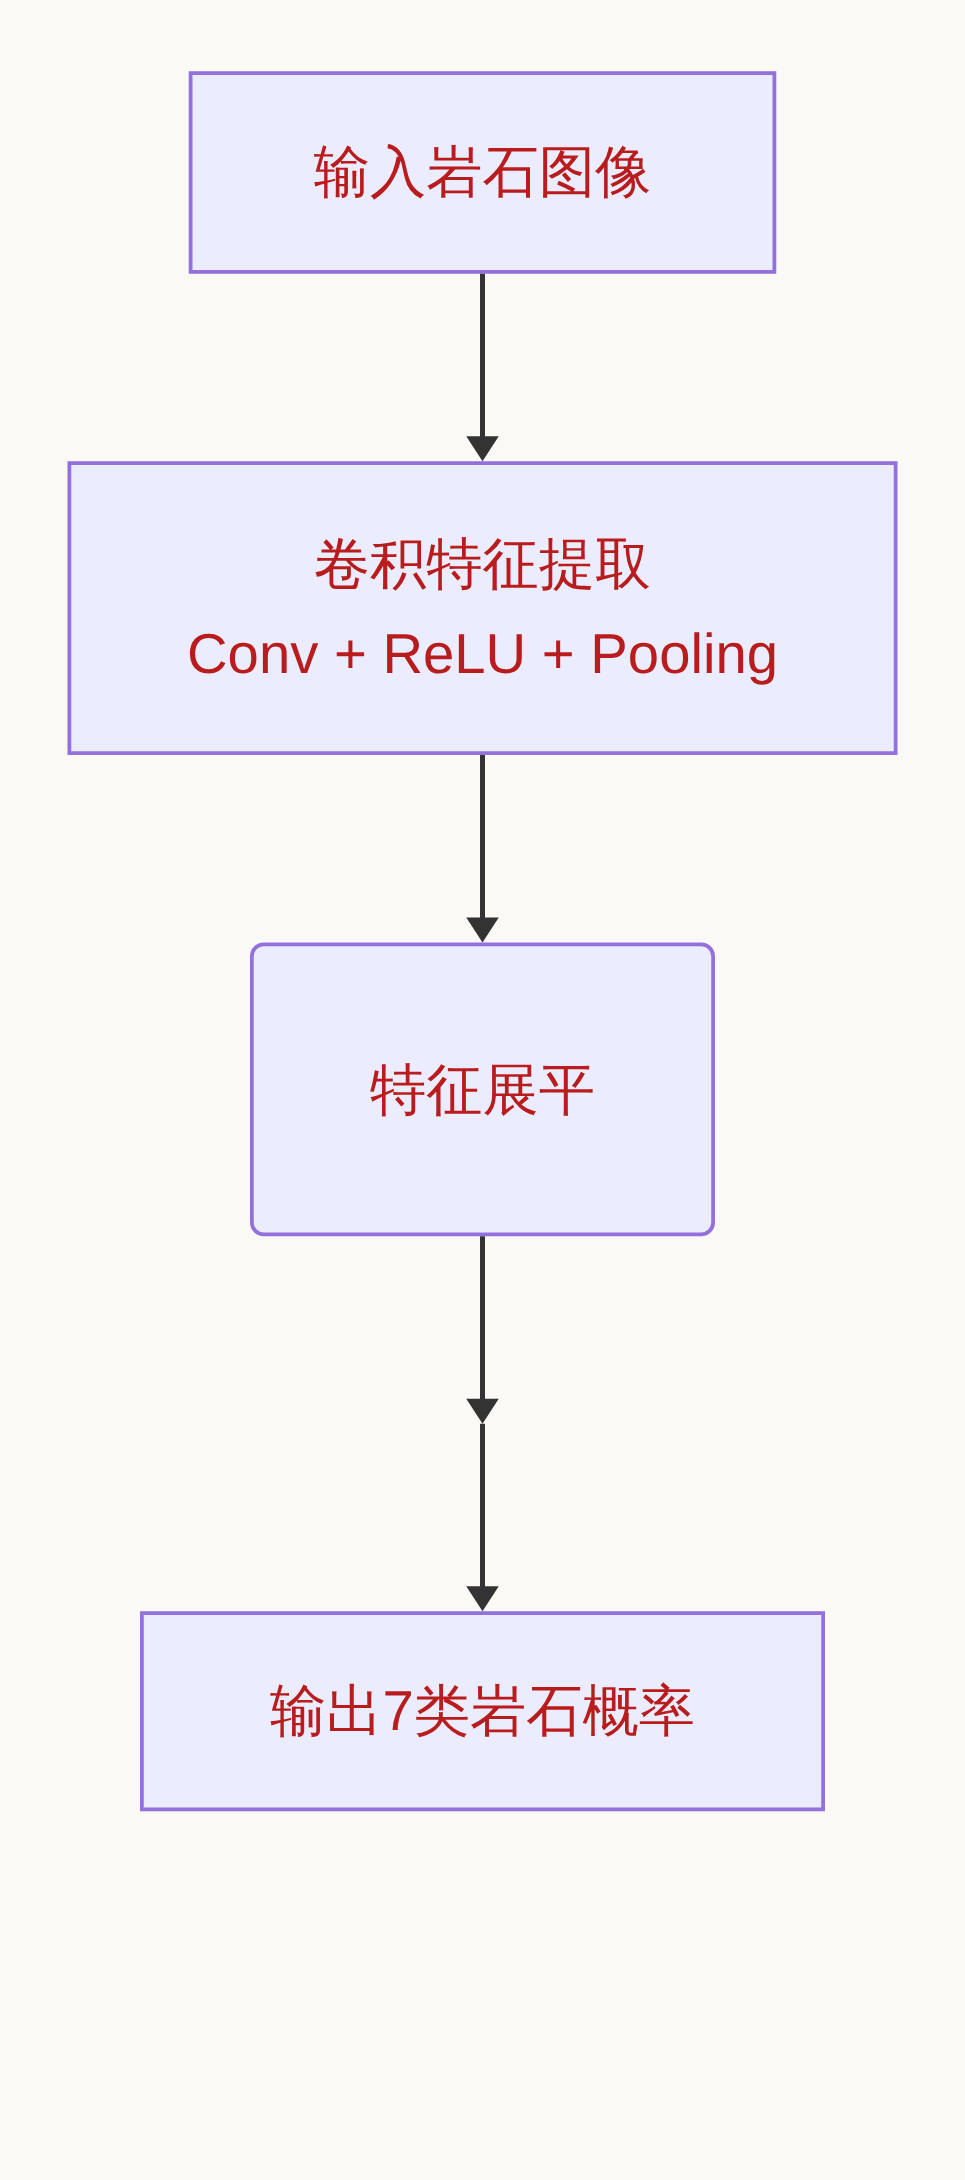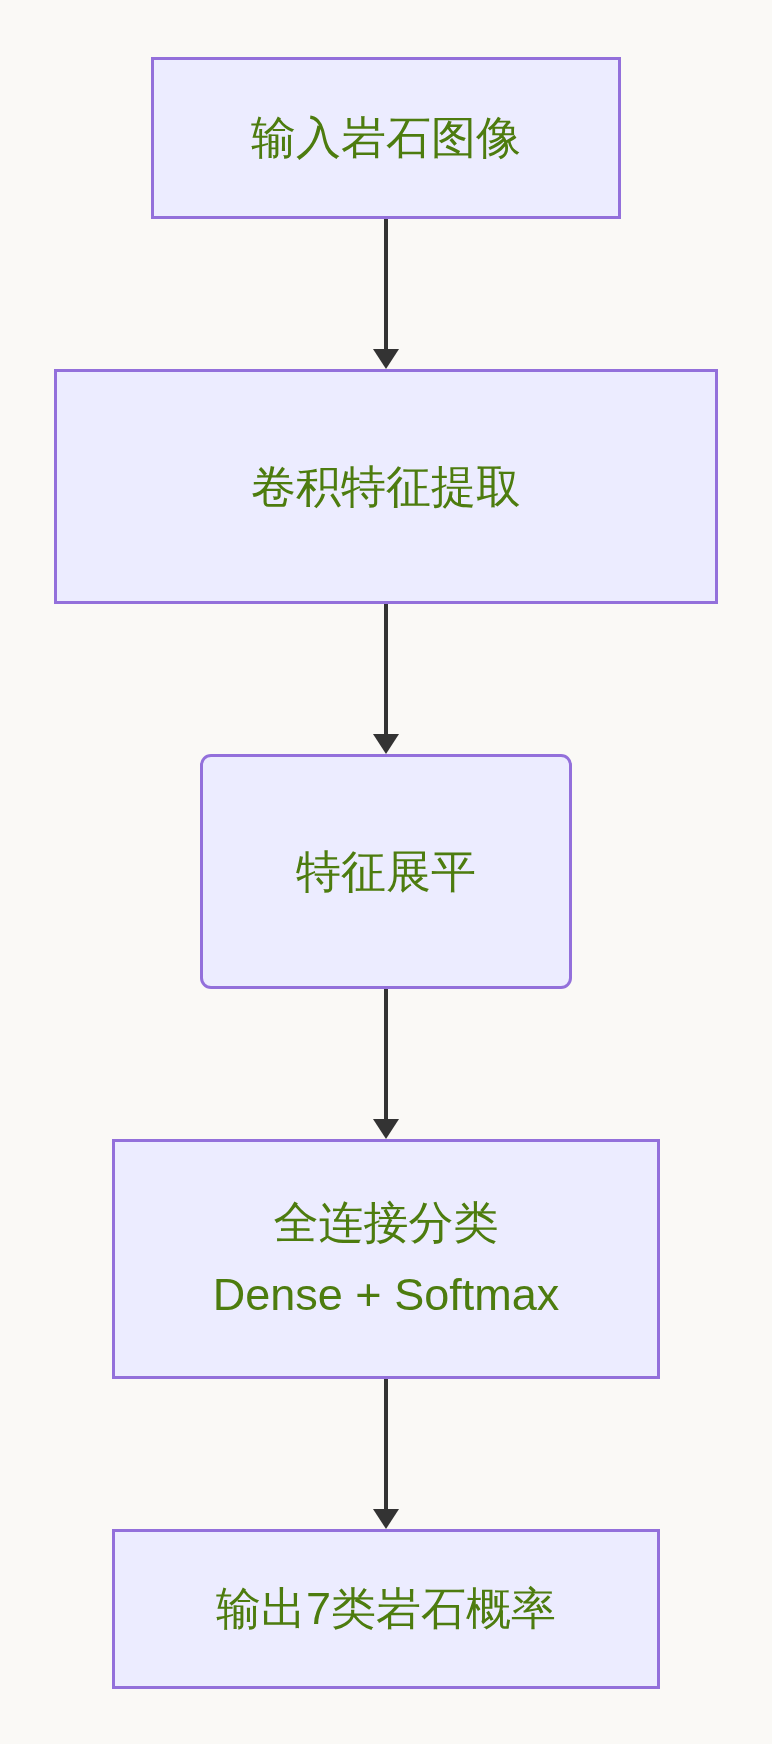--- a/index.html
+++ b/index.html
@@ -20,21 +20,21 @@
     padding-top: 57px;
   }
   .node {
     box-sizing: border-box;
     background: #ECECFF;
     border: 3px solid #9370DB;
     display: flex;
     flex-direction: column;
     justify-content: center;
     align-items: center;
-    color: #4d7c0f;
+    color: #b91c1c;
     font-size: 45px;
     line-height: 72px;
     text-align: center;
     flex-shrink: 0;
   }
   .node span { display: block; white-space: nowrap; }
   .n-input   { width: 470px; height: 162px; }
   .n-conv    { width: 664px; height: 235px; justify-content: center; }
   .n-flatten { width: 372px; height: 235px; border-radius: 11px; }
   .n-dense   { width: 548px; height: 240px; }
@@ -69,40 +69,37 @@
     <span>输入岩石图像</span>
   </div>
 
   <div class="arrow">
     <div class="arrow-line"></div>
     <div class="arrow-head"></div>
   </div>
 
   <div class="node n-conv">
     <span>卷积特征提取</span>
+    <span>Conv + ReLU + Pooling</span>
   </div>
 
   <div class="arrow">
     <div class="arrow-line"></div>
     <div class="arrow-head"></div>
   </div>
 
   <div class="node n-flatten">
     <span>特征展平</span>
   </div>
 
   <div class="arrow">
     <div class="arrow-line"></div>
     <div class="arrow-head"></div>
   </div>
 
-  <div class="node n-dense">
-    <span>全连接分类</span>
-    <span>Dense + Softmax</span>
-  </div>
 
   <div class="arrow">
     <div class="arrow-line"></div>
     <div class="arrow-head"></div>
   </div>
 
   <div class="node n-output">
     <span>输出7类岩石概率</span>
   </div>
 

